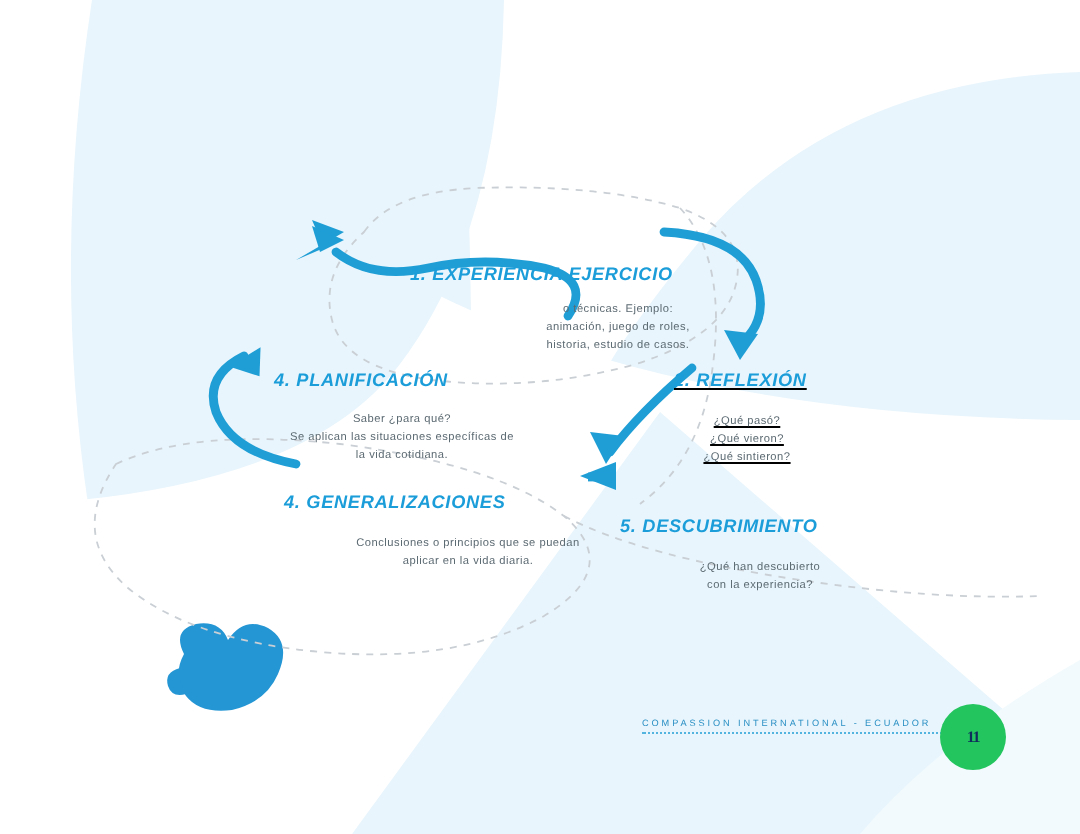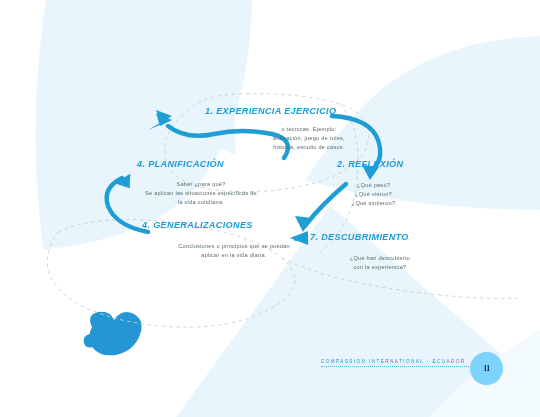--- a/index.html
+++ b/index.html
@@ -10,21 +10,21 @@
     overflow:hidden;
     position:relative;
   }
   #stage{position:absolute;left:0;top:0;width:540px;height:417px;overflow:hidden;background:#fff;}
 
   
   #bg{position:absolute;left:0;top:0;width:540px;height:417px;}
   
   #flow{position:absolute;left:0;top:0;width:540px;height:417px;}
 
-  .node{position:absolute;}
+  .node{position:absolute;margin-top:26px;}
   .node-title{
     font-weight:bold;
     font-style:italic;
     font-size:9.1px;
     letter-spacing:0.35px;
     color:#1b9dd9;
     white-space:nowrap;
     line-height:1;
   }
   .node-body{
@@ -32,21 +32,21 @@
     color:#5c6a72;
     line-height:1.62;
     letter-spacing:0.25px;
     white-space:pre-line;
   }
 
   
   #n1{left:205px;top:107px;}
   #n1 .node-body{margin-top:9px;margin-left:62px;width:84px;text-align:center;}
 
-  #n2{left:337px;top:160px;}
+  #n2{left:337px;top:160px;text-decoration:underline;}
   #n2 .node-body{margin-top:12px;width:73px;text-align:center;}
 
   #n3{left:310px;top:233px;}
   #n3 .node-body{margin-top:12px;margin-left:30px;width:80px;text-align:center;}
 
   #n4{left:142px;top:221px;}
   #n4 .node-body{margin-top:12px;margin-left:28px;width:128px;text-align:center;}
 
   #n5{left:137px;top:160px;}
   #n5 .node-body{margin-top:11px;margin-left:-6px;width:140px;text-align:center;}
@@ -64,21 +64,21 @@
   }
   #footer-rule{
     margin-top:1.5px;
     height:0;
     border-bottom:1px dotted #54b4e0;
     width:160px;
   }
   #page-badge{
     position:absolute;left:470px;top:352px;
     width:33px;height:33px;border-radius:50%;
-    background:#7dd3fc;
+    background:#22c55e;
     display:flex;align-items:center;justify-content:center;
   }
   #page-badge span{
     font-size:8px;font-weight:bold;color:#0f2e5c;letter-spacing:-0.6px;
     font-family:"Liberation Serif", serif;
   }
 </style>
 </head>
 <body>
 
@@ -155,21 +155,21 @@
   </div>
 
   <div class="node" id="n2">
     <div class="node-title">2. REFLEXIÓN</div>
     <div class="node-body">¿Qué pasó?
 ¿Qué vieron?
 ¿Qué sintieron?</div>
   </div>
 
   <div class="node" id="n3">
-    <div class="node-title">7. DESCUBRIMIENTO</div>
+    <div class="node-title">5. DESCUBRIMIENTO</div>
     <div class="node-body">¿Qué han descubierto
 con la experiencia?</div>
   </div>
 
   <div class="node" id="n4">
     <div class="node-title">4. GENERALIZACIONES</div>
     <div class="node-body">Conclusiones o principios que se puedan
 aplicar en la vida diaria.</div>
   </div>
 

